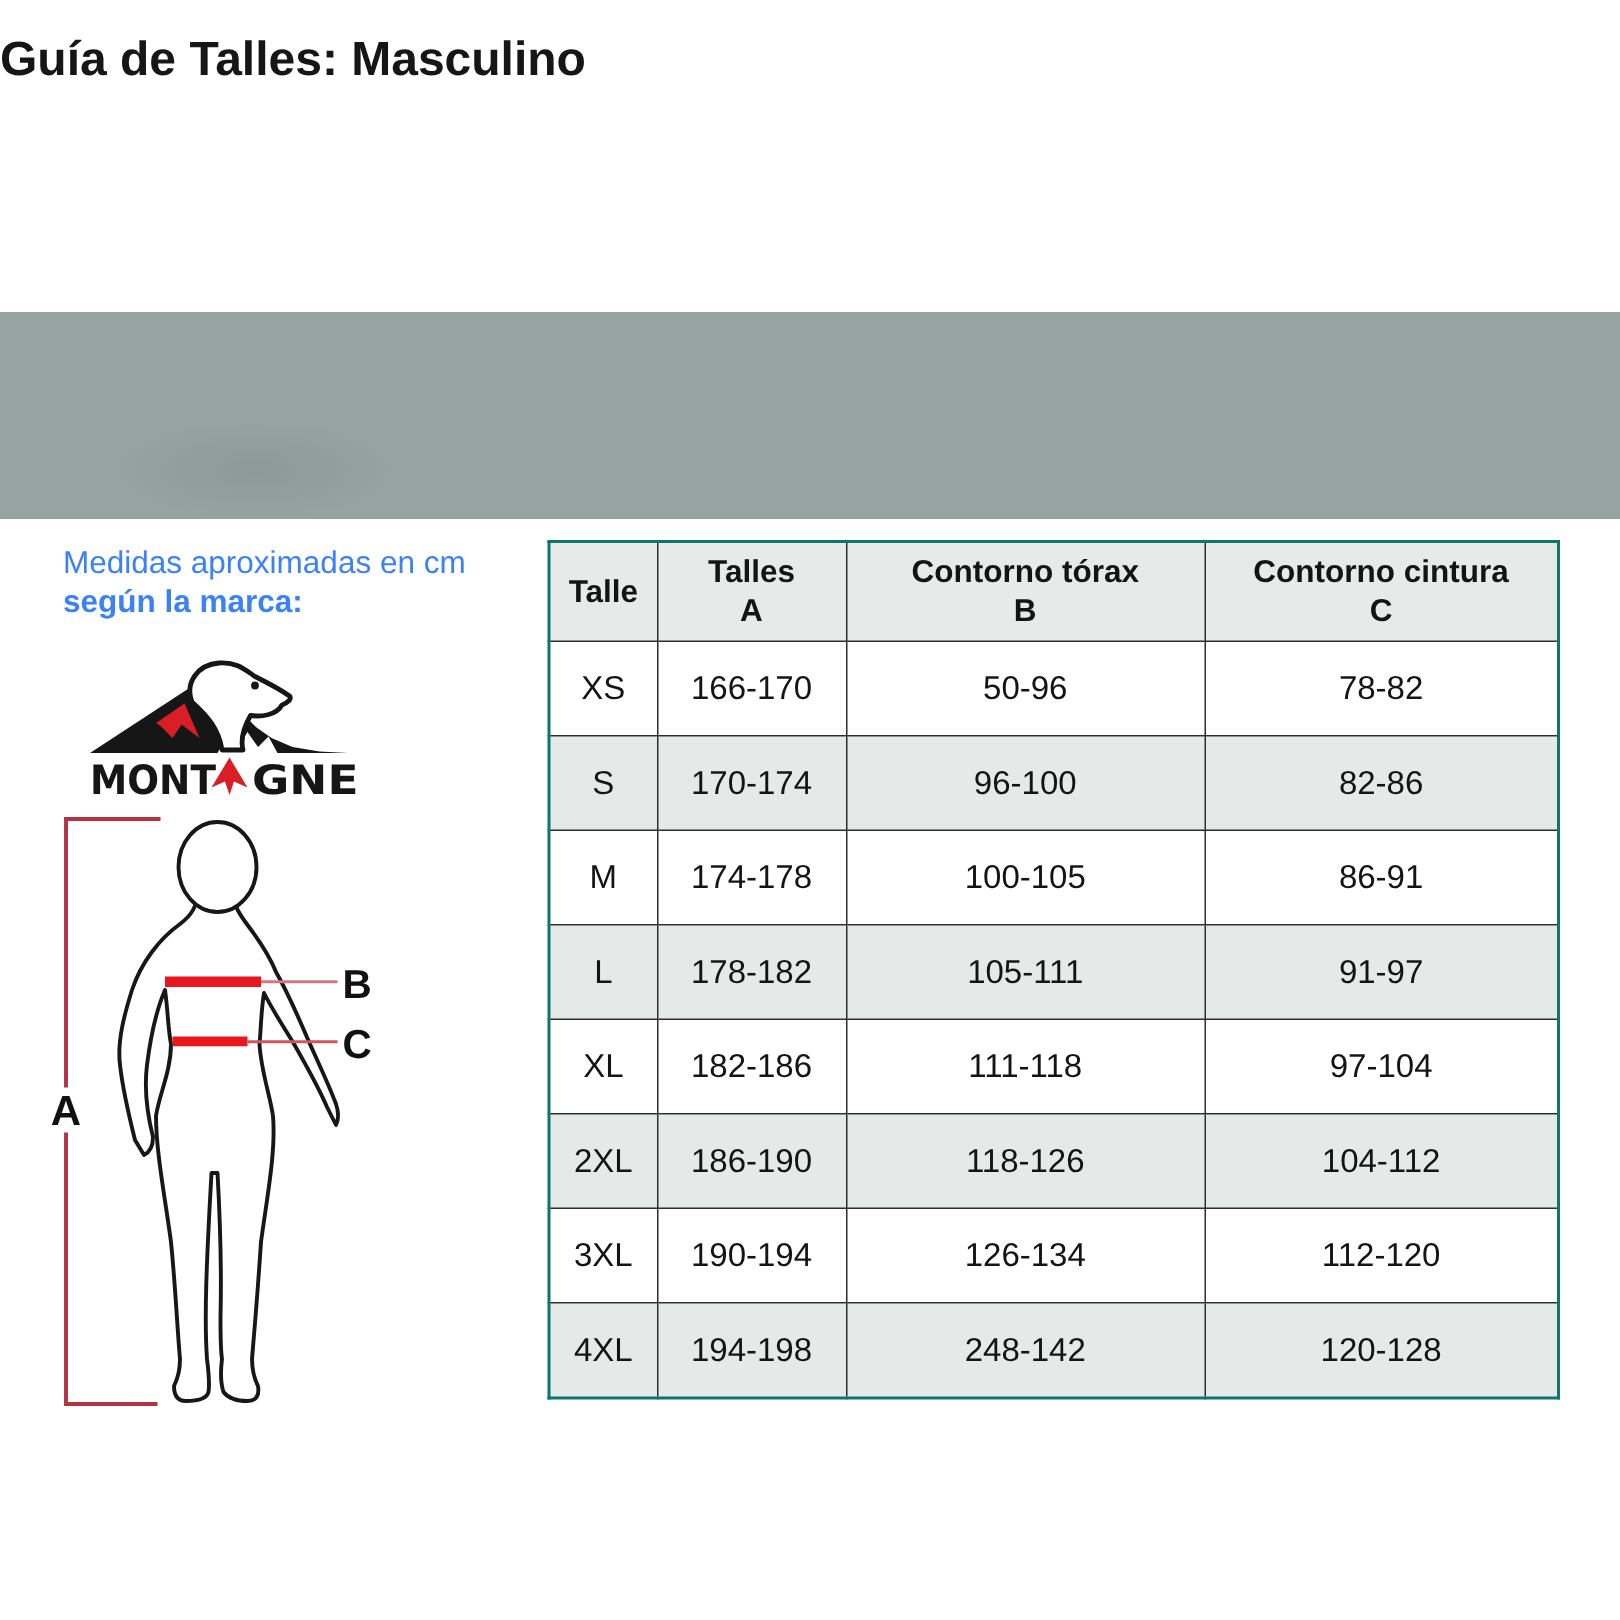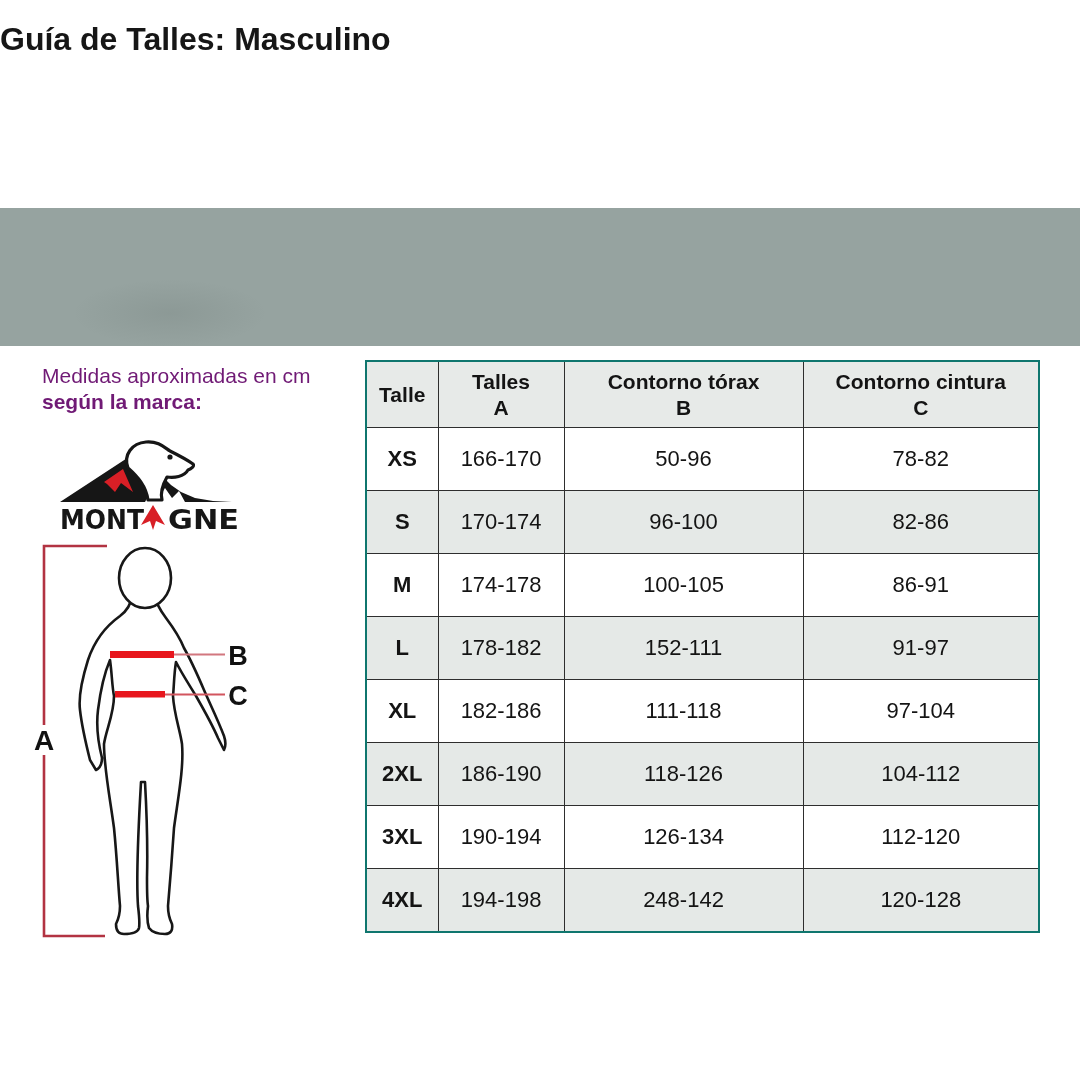--- a/index.html
+++ b/index.html
@@ -5,21 +5,21 @@
   html,body{margin:0;padding:0;background:#ffffff;}
   .canvas{
     position:relative;width:1080px;height:1080px;background:#ffffff;overflow:hidden;
     font-family:"Liberation Sans",sans-serif;color:#161616;
   }
   
   .banner{position:absolute;left:0;top:208px;width:1080px;height:138px;background:#96a3a0;}
   .banner-smudge{position:absolute;left:40px;top:60px;width:260px;height:90px;border-radius:50%;
     background:radial-gradient(closest-side,rgba(55,66,62,0.10),rgba(55,66,62,0.0) 75%);}
   
-  .note{position:absolute;left:42px;top:363px;font-size:21px;line-height:26px;color:#701a75;}
+  .note{position:absolute;left:42px;top:363px;font-size:21px;line-height:26px;color:#3b82f6;}
   .note .bold{font-weight:700;}
   
   .logo-svg{position:absolute;left:52px;top:436px;width:195px;height:98px;}
   .figure-svg{position:absolute;left:28px;top:538px;width:245px;height:412px;}
   
   table.size-table{
     position:absolute;left:365px;top:360px;width:673px;
     border-collapse:collapse;table-layout:fixed;
     border:2px solid #0f766e;
   }
@@ -29,21 +29,21 @@
   table.size-table col.c-cintura{width:236px;}
   table.size-table th,table.size-table td{
     border:1px solid #2e2e2e;text-align:center;vertical-align:middle;padding:0;
   }
   table.size-table th{
     height:65px;background:#e7eae8;font-size:21px;font-weight:700;line-height:26px;color:#141414;
   }
   table.size-table th span{display:block;}
   table.size-table th span:empty{display:none;}
   table.size-table td{height:62px;font-size:22px;color:#141414;background:#ffffff;}
-  table.size-table td:first-child{font-weight:700;}
+  table.size-table td:first-child{font-weight:400;}
   table.size-table tbody tr:nth-child(even) td{background:#e5e9e7;}
 </style>
 </head>
 <body>
 
 <div class="canvas">
 
   <div class="banner">
     <div class="banner-smudge"></div>
   </div>
@@ -167,21 +167,21 @@
         </tr>
         <tr>
           <td>M</td>
           <td>174-178</td>
           <td>100-105</td>
           <td>86-91</td>
         </tr>
         <tr>
           <td>L</td>
           <td>178-182</td>
-          <td>152-111</td>
+          <td>105-111</td>
           <td>91-97</td>
         </tr>
         <tr>
           <td>XL</td>
           <td>182-186</td>
           <td>111-118</td>
           <td>97-104</td>
         </tr>
         <tr>
           <td>2XL</td>

